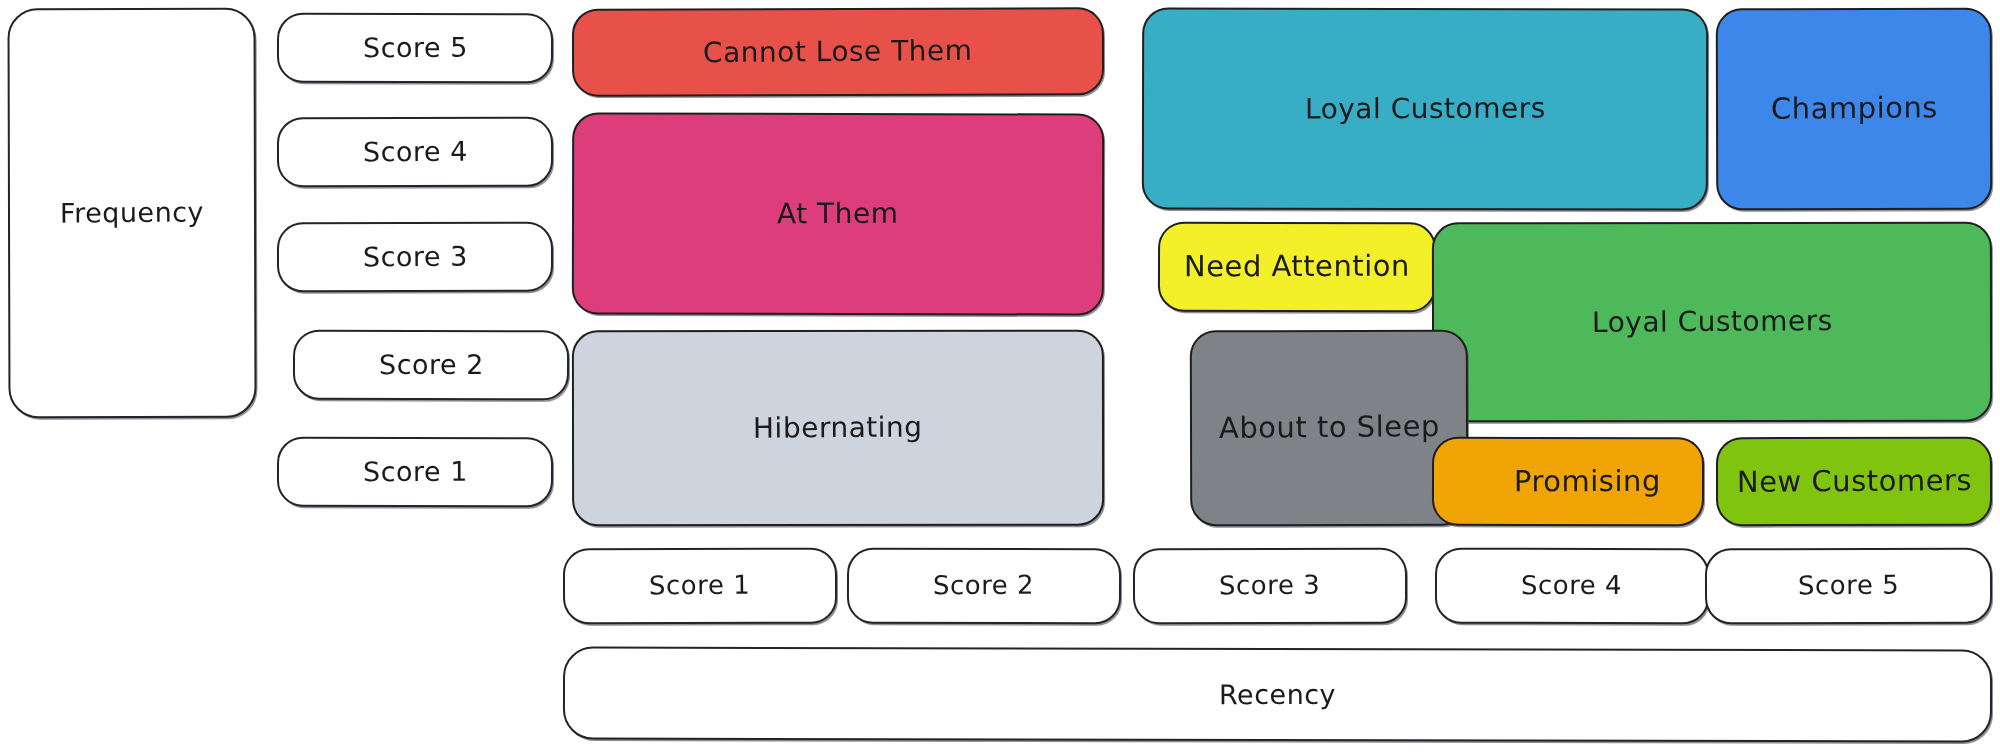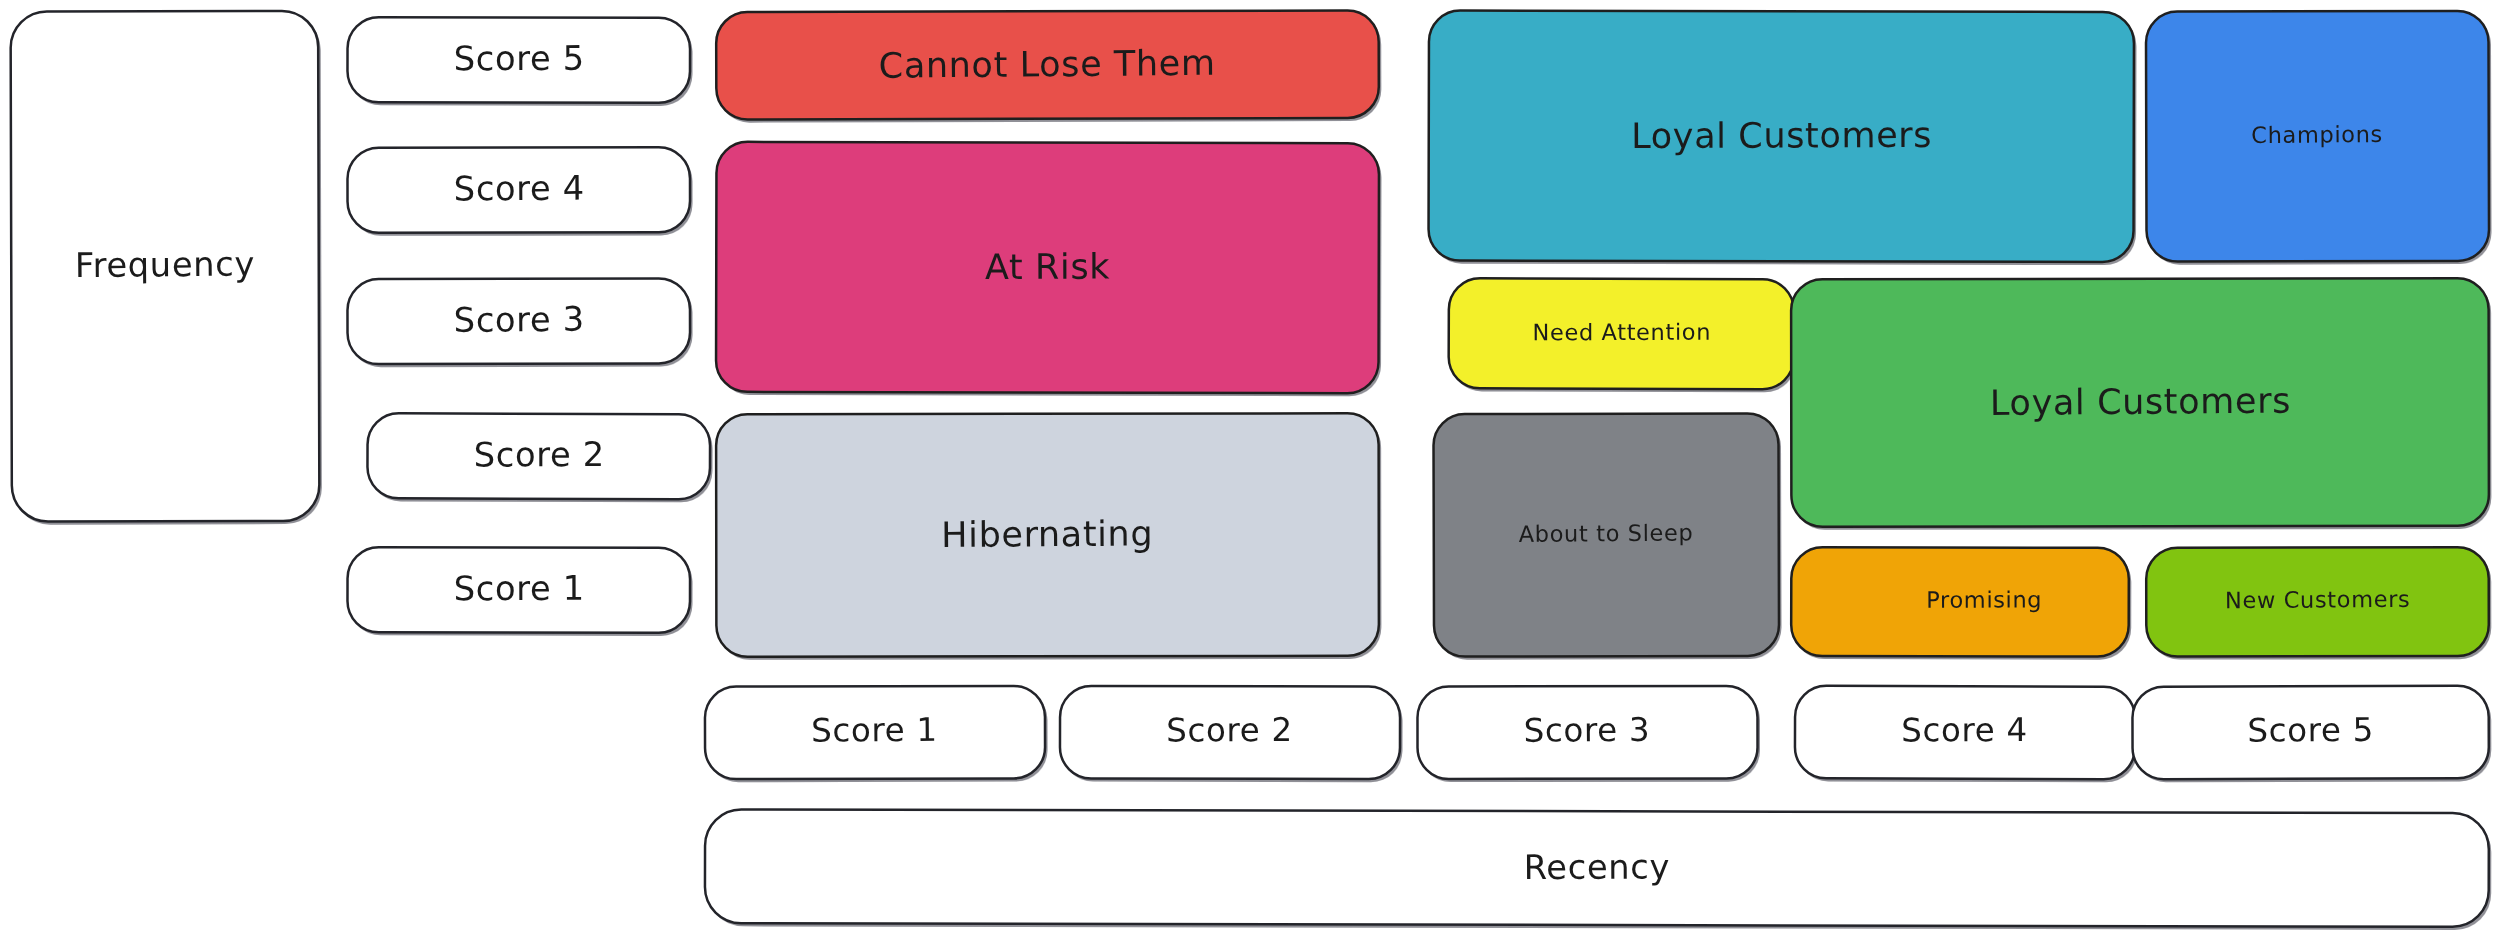--- a/index.html
+++ b/index.html
@@ -47,21 +47,21 @@
   .plain {
     background: #ffffff;
     border-color: #23242a;
     font-size: 27px;
   }
   .plain.small { font-size: 26px; }
 
   
   .seg {
     border-color: #1f1f1f;
-    font-size: 18px;
+    font-size: 29px;
     font-weight: 400;
   }
   .seg.big   { font-size: 28px; }
 
   
   .r1 { transform: rotate(-0.15deg); }
   .r2 { transform: rotate(0.12deg); }
   .r3 { transform: rotate(-0.08deg); }
   .r4 { transform: rotate(0.18deg); margin-left: 16px; }
 </style>
@@ -88,21 +88,21 @@
   </div>
   <div class="box plain r2" style="left:277px; top:437px; width:276px; height:70px;">
     <span class="lbl">Score 1</span>
   </div>
 
   <div class="box seg big r1" style="left:572px; top:8px; width:532px; height:88px; background:#e8504a;">
     <span class="lbl">Cannot Lose Them</span>
   </div>
 
   <div class="box seg big r2" style="left:572px; top:113px; width:532px; height:202px; background:#dd3d7b;">
-    <span class="lbl">At Risk</span>
+    <span class="lbl">At Them</span>
   </div>
 
   <div class="box seg big r3" style="left:572px; top:330px; width:532px; height:196px; background:#ced4de;">
     <span class="lbl">Hibernating</span>
   </div>
 
   <div class="box seg big r2" style="left:1142px; top:8px; width:566px; height:202px; background:#38adc6;">
     <span class="lbl">Loyal Customers</span>
   </div>
 
@@ -111,21 +111,21 @@
   </div>
 
   <div class="box seg r4" style="left:1142px; top:222px; width:278px; height:90px; background:#f3f02a;">
     <span class="lbl">Need Attention</span>
   </div>
 
   <div class="box seg big r3" style="left:1432px; top:222px; width:560px; height:200px; background:#4eb95a;">
     <span class="lbl">Loyal Customers</span>
   </div>
 
-  <div class="box seg r1" style="left:1146px; top:330px; width:278px; height:196px; background:#7f8287;">
+  <div class="box seg r1" style="left:1190px; top:330px; width:278px; height:196px; background:#7f8287;">
     <span class="lbl">About to Sleep</span>
   </div>
 
   <div class="box seg r2" style="left:1432px; top:437px; width:272px; height:89px; background:#f0a406;padding-left:39px;">
     <span class="lbl">Promising</span>
   </div>
 
   <div class="box seg r3" style="left:1716px; top:437px; width:276px; height:89px; background:#81c410;">
     <span class="lbl">New Customers</span>
   </div>

